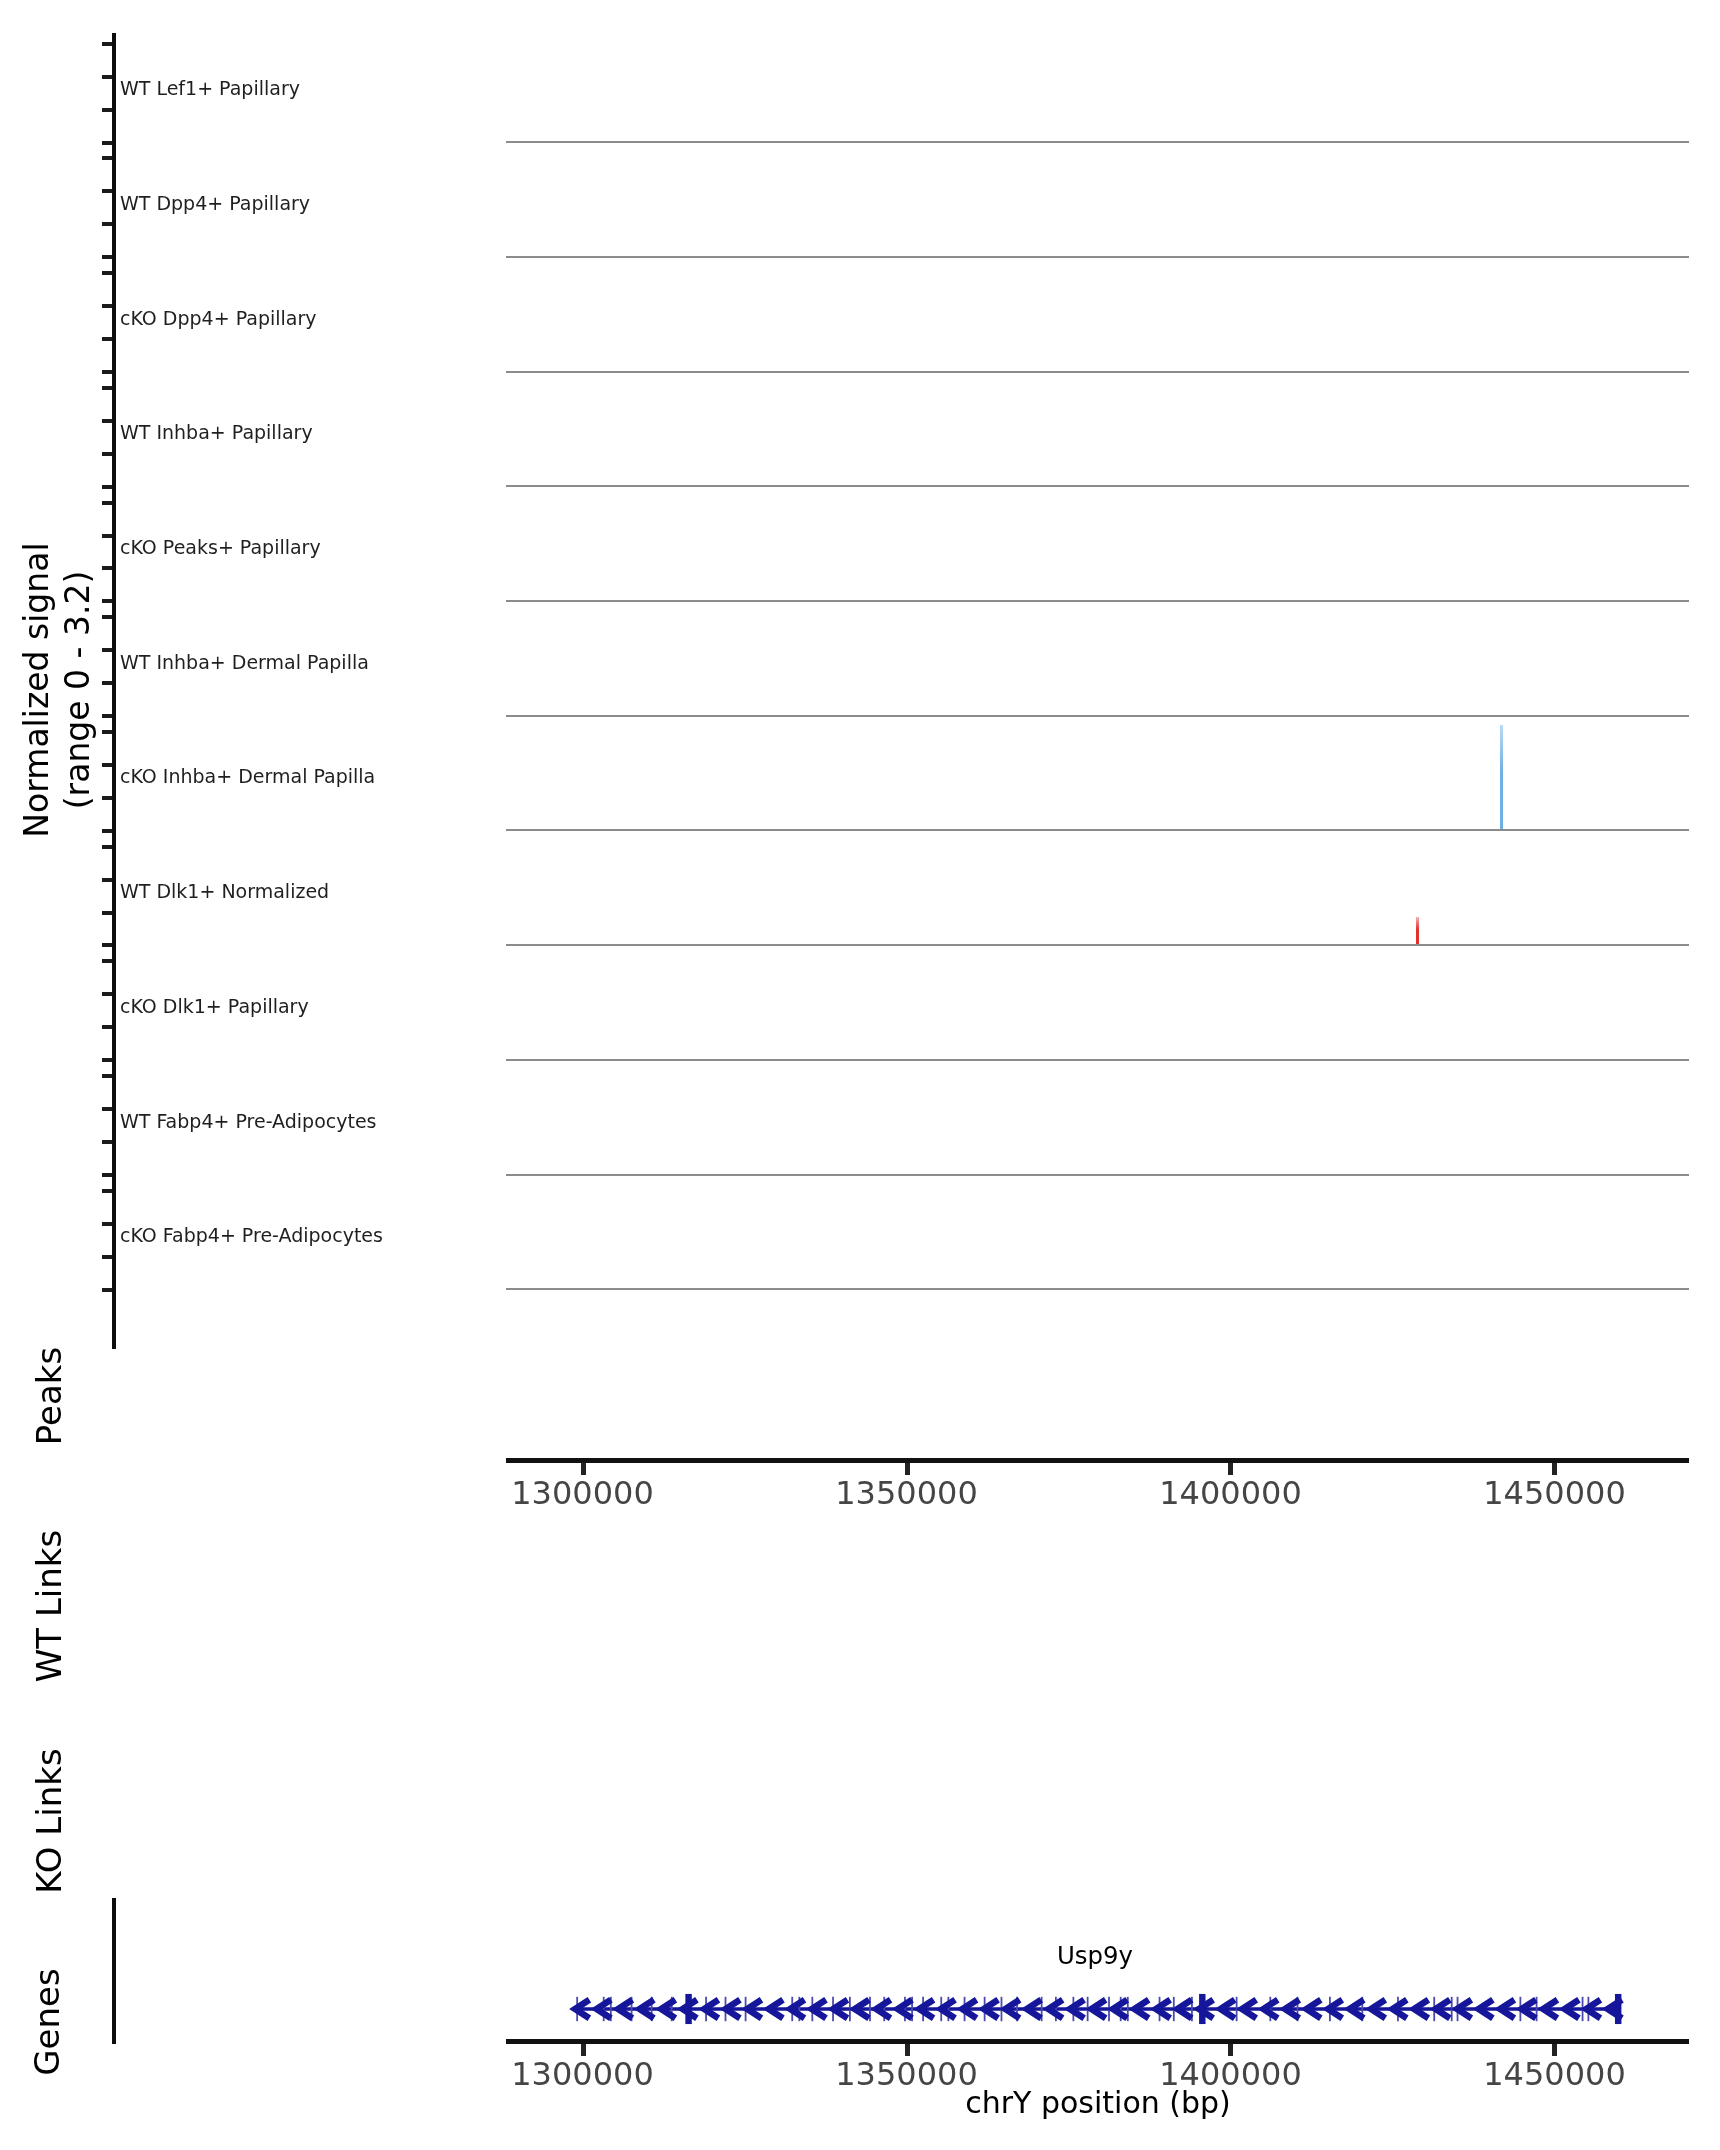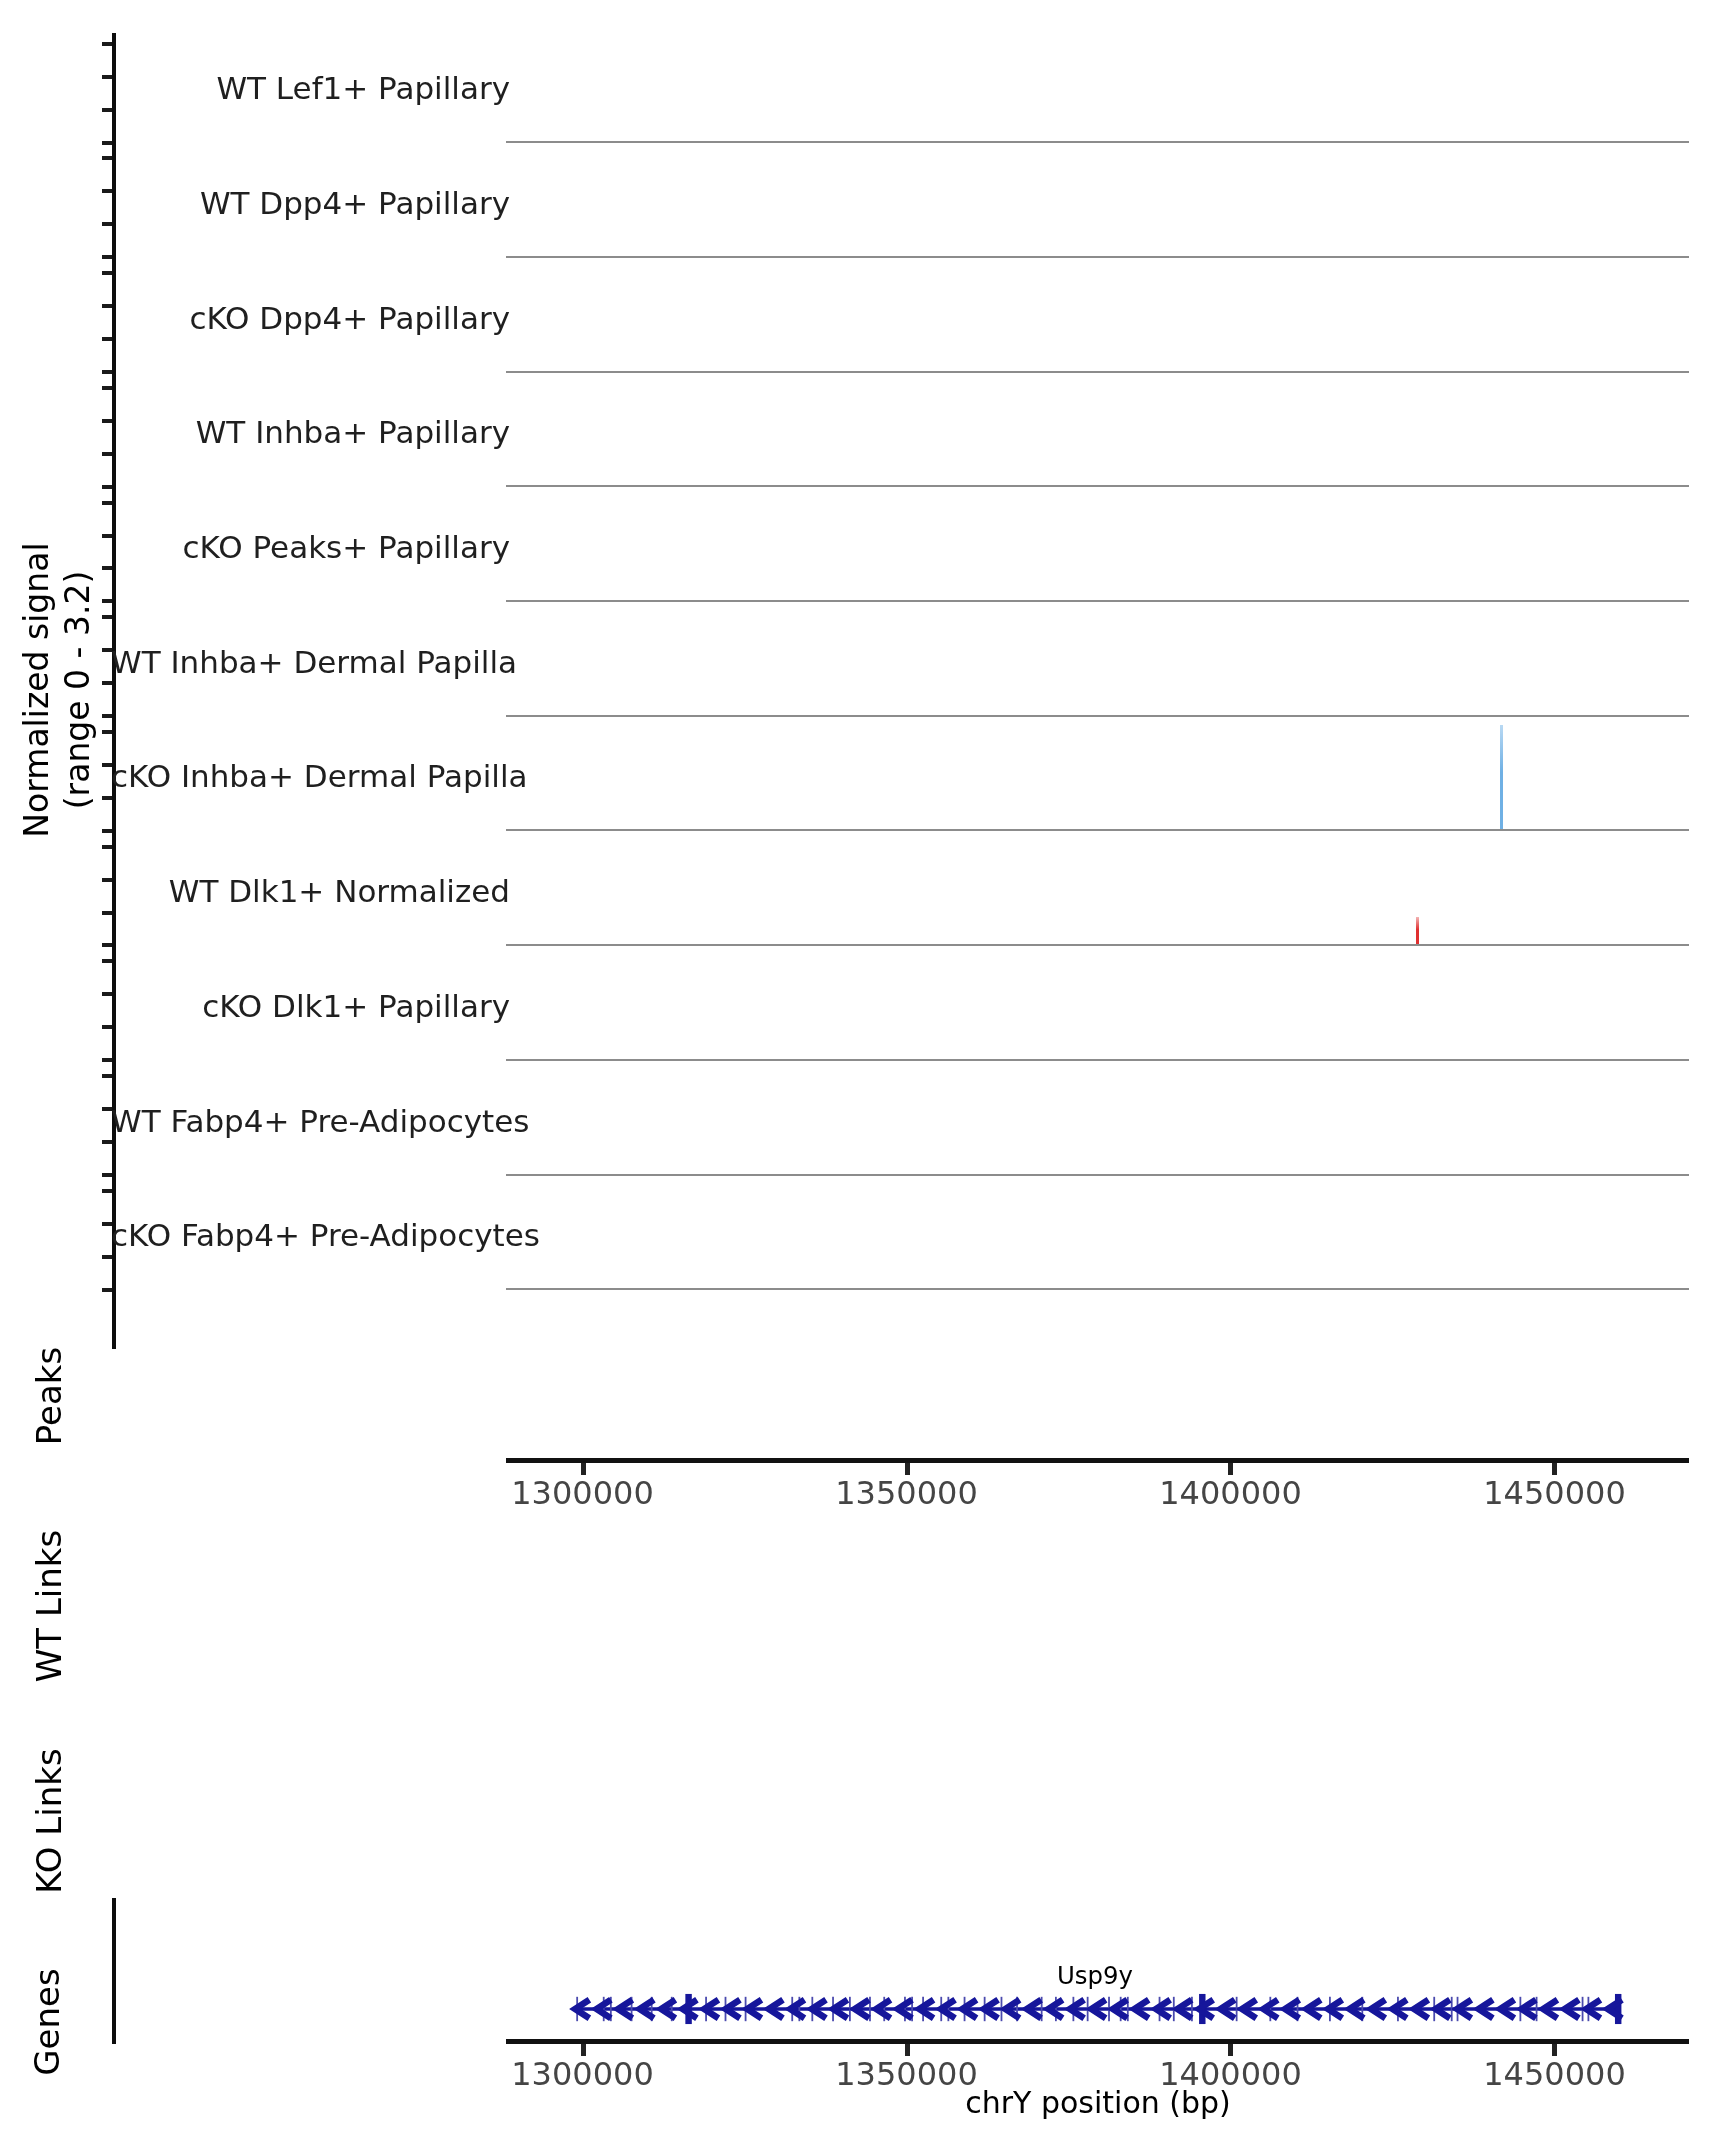--- a/index.html
+++ b/index.html
@@ -18,22 +18,22 @@
     font-size:34px;color:#000;
     text-align:center;
   }
   .ylab{
     position:absolute;
     transform:translate(-50%,-50%) rotate(-90deg);
     font-size:33px;color:#000;
     text-align:center;line-height:1.25;white-space:nowrap;
   }
   .track-label{
-    position:absolute;left:111px;width:399px;height:37px;
-    text-align:right;font-size:31px;color:#1f1f1f;line-height:37px;
+    position:absolute;left:120px;width:399px;height:37px;
+    text-align:left;font-size:19px;color:#1f1f1f;line-height:37px;
     white-space:nowrap;
   }
   .baseline{position:absolute;height:2.2px;background:#8c8c8c;}
   .ytick{position:absolute;width:10px;height:3.6px;background:#1a1a1a;}
   .yaxis-line{position:absolute;background:#0d0d0d;}
   .xaxis-line{position:absolute;background:#111;height:5px;}
   .xtick{position:absolute;width:5px;height:11.5px;background:#222;}
   .xtick-label{
     position:absolute;width:229px;text-align:center;
     font-size:32px;color:#454545;white-space:nowrap;
@@ -143,21 +143,21 @@
       <div class="xtick" style="left: 905px; top: 1463px;"></div>
       <div class="xtick-label" style="left: 792px; top: 1474px;">1350000</div>
       <div class="xtick" style="left: 1228px; top: 1463px;"></div>
       <div class="xtick-label" style="left: 1116px; top: 1474px;">1400000</div>
       <div class="xtick" style="left: 1552px; top: 1463px;"></div>
       <div class="xtick-label" style="left: 1440px; top: 1474px;">1450000</div>
     </div>
 
   <div class="yaxis-line" style="left:112px;top:1898px;width:3.6px;height:146px;"></div>
 
-  <div class="gene-name" style="left:1095px;top:1941px;margin-top:20px;">Usp9y</div>
+  <div class="gene-name" style="left:1095px;top:1941px;">Usp9y</div>
 
   <svg id="gene-svg" class="abs" style="left:0;top:1976px;" width="1721" height="66" viewBox="0 0 2400 92">
       <line x1="799.9007" y1="46" x2="2260.2468" y2="46" stroke="#16169b" stroke-width="5"></line>
       <line x1="804.8694" y1="29" x2="804.8694" y2="63" stroke="#4a4aae" stroke-width="2.5"></line>
       <line x1="841.9088" y1="29" x2="841.9088" y2="63" stroke="#4a4aae" stroke-width="2.5"></line>
       <line x1="851.8462" y1="29" x2="851.8462" y2="63" stroke="#4a4aae" stroke-width="2.5"></line>
       <line x1="880.755" y1="29" x2="880.755" y2="63" stroke="#4a4aae" stroke-width="2.5"></line>
       <line x1="908.7604" y1="29" x2="908.7604" y2="63" stroke="#4a4aae" stroke-width="2.5"></line>
       <line x1="936.7658" y1="29" x2="936.7658" y2="63" stroke="#4a4aae" stroke-width="2.5"></line>
       <line x1="960.2542" y1="25" x2="960.2542" y2="67" stroke="#16169b" stroke-width="9"></line>

